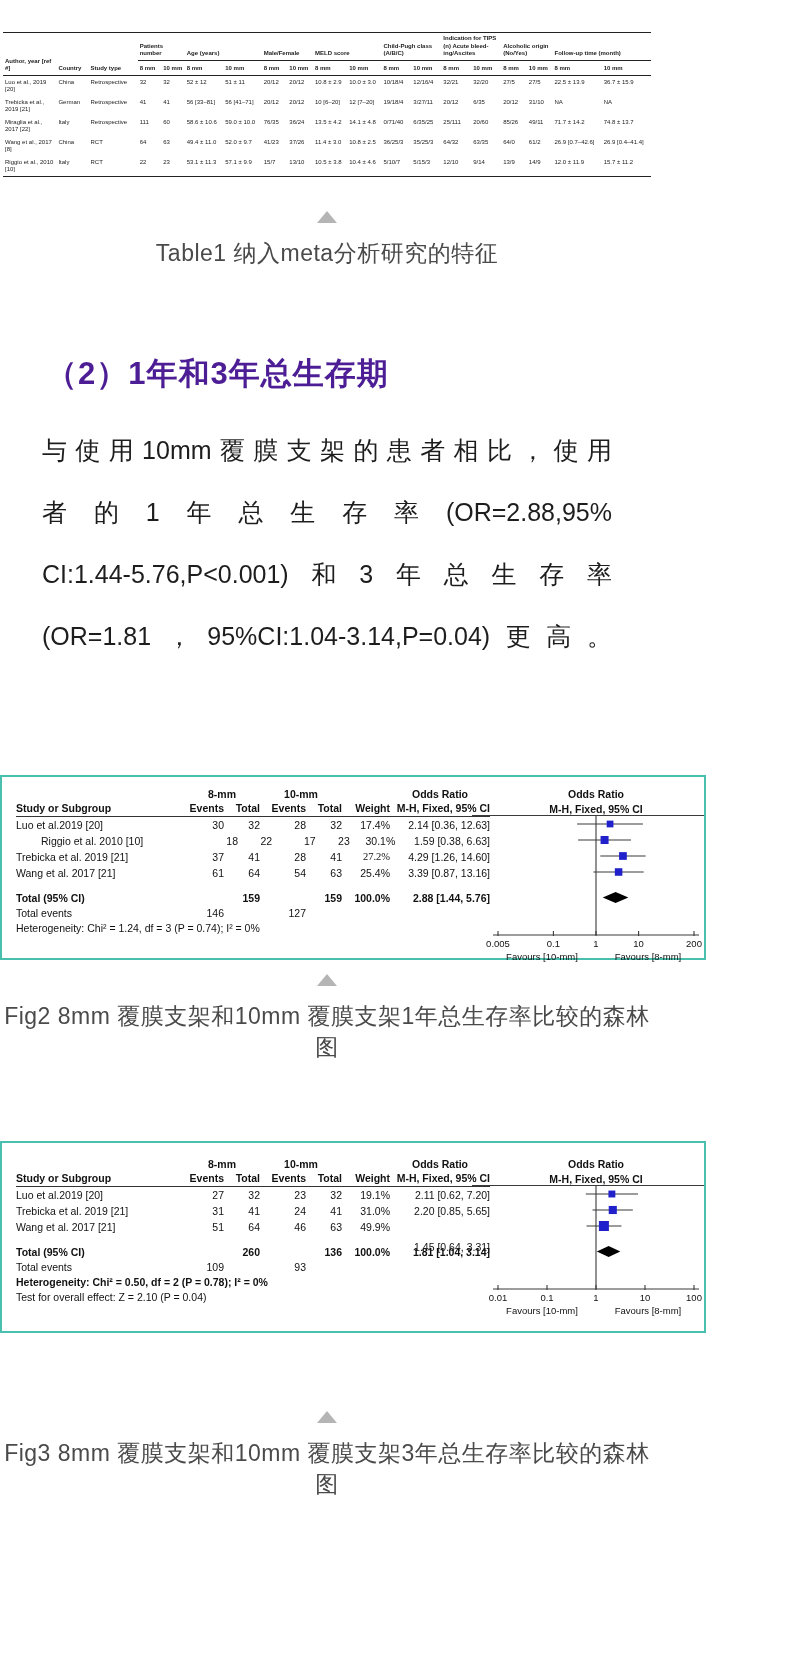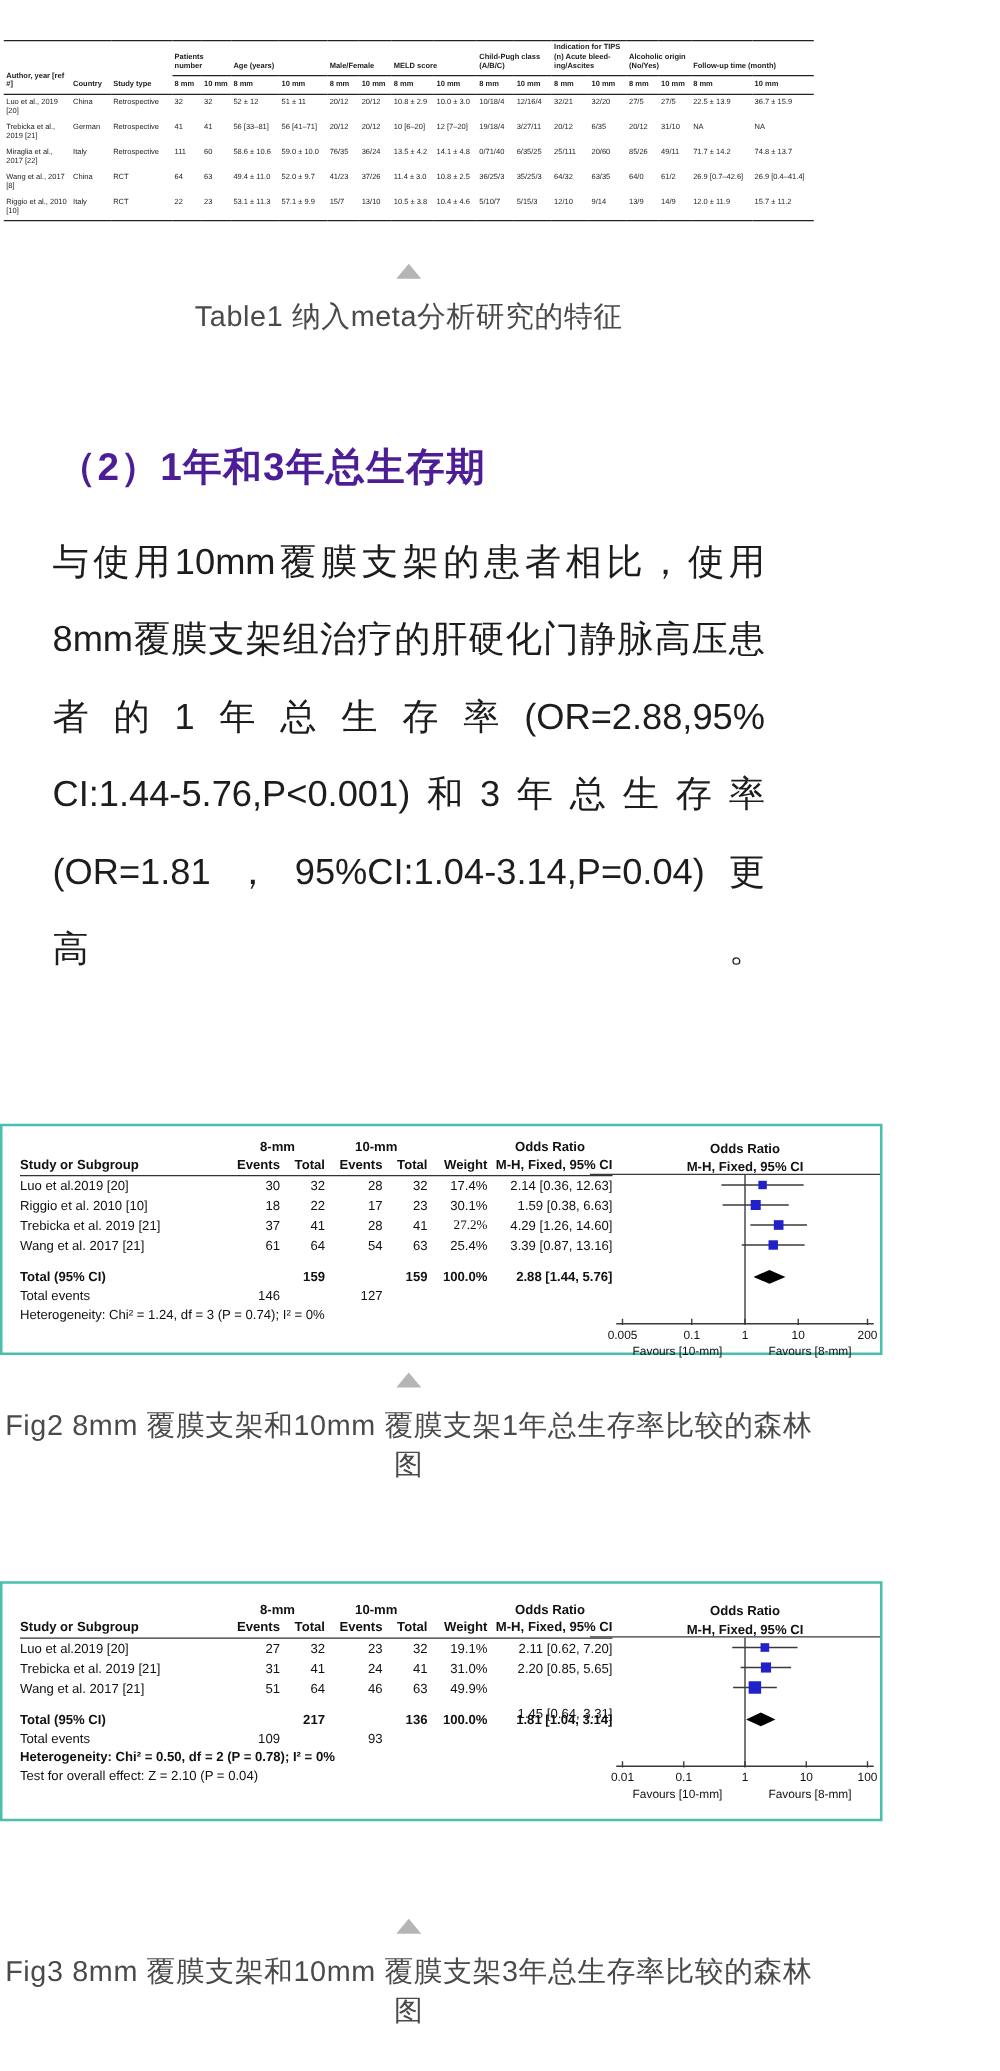--- a/index.html
+++ b/index.html
@@ -37,21 +37,21 @@
     font-size:23px;color:#4a4a4a;letter-spacing:0.5px;
   }
 
   
   .heading{
     margin:84px 0 0 46px;font-size:31px;font-weight:bold;
     letter-spacing:1px;
   }
   .para{margin:24px 42px 0 42px;}
   .pline{
-    font-size:29px;line-height:62px;color:#1d1d1d;
+    font-size:25px;line-height:62px;color:#1d1d1d;
     text-align:justify;text-align-last:justify;
   }
 
   
   .figbox{
     width:706px;box-sizing:border-box;margin:0 auto;
     border:2px solid #49bfae;background:#fff;position:relative;
     padding:10px 0 6px 14px;
   }
   #fig0{margin-top:108px;}
@@ -237,21 +237,20 @@
       </table>
   </div>
 
   <div class="tri"></div>
   <div class="caption">Table1 纳入meta分析研究的特征</div>
 
   <h2 class="heading" style="color: #4c1d95;">（2）1年和3年总生存期</h2>
 
   <div class="para" id="para">
       <div class="pline">与使用10mm覆膜支架的患者相比，使用</div>
-      <div class="pline">8mm覆膜支架组治疗的肝硬化门静脉高压患</div>
       <div class="pline">者的1年总生存率(OR=2.88,95%</div>
       <div class="pline">CI:1.44-5.76,P&lt;0.001)和3年总生存率</div>
       <div class="pline">(OR=1.81，95%CI:1.04-3.14,P=0.04)更高。</div>
     </div>
 
   <div class="figbox" id="fig0">
       <div class="ftable">
         <div class="frow" style="height: 14px; line-height: 14px;">
           <span class="fcell" style="width: 168px;"></span>
           <span class="fcell ctr b" style="width: 76px;">8-mm</span>
@@ -270,21 +269,21 @@
         </div>
         <div class="frow" style="height: 16px; line-height: 16px;">
           <span class="fcell" style="width: 168px;">Luo et al.2019 [20]</span>
           <span class="fcell r" style="width: 40px;">30</span>
           <span class="fcell r" style="width: 36px;">32</span>
           <span class="fcell r" style="width: 46px;">28</span>
           <span class="fcell r" style="width: 36px;">32</span>
           <span class="fcell r" style="width: 48px;">17.4%</span>
           <span class="fcell r" style="width: 100px;">2.14 [0.36, 12.63]</span>
         </div>
-        <div class="frow" style="height: 16px; line-height: 16px;">
+        <div class="frow" style="height: 16px; line-height: 16px; margin-left: 25px;">
           <span class="fcell" style="width: 168px;">Riggio et al. 2010 [10]</span>
           <span class="fcell r" style="width: 40px;">18</span>
           <span class="fcell r" style="width: 36px;">22</span>
           <span class="fcell r" style="width: 46px;">17</span>
           <span class="fcell r" style="width: 36px;">23</span>
           <span class="fcell r" style="width: 48px;">30.1%</span>
           <span class="fcell r" style="width: 100px;">1.59 [0.38, 6.63]</span>
         </div>
         <div class="frow" style="height: 16px; line-height: 16px;">
           <span class="fcell" style="width: 168px;">Trebicka et al. 2019 [21]</span>
@@ -399,21 +398,21 @@
           <span class="fcell r" style="width: 36px;">64</span>
           <span class="fcell r" style="width: 46px;">46</span>
           <span class="fcell r" style="width: 36px;">63</span>
           <span class="fcell r" style="width: 48px;">49.9%</span>
           <span class="fcell r" style="width: 100px; margin-top: 20px;">1.45 [0.64, 3.31]</span>
         </div>
         <div style="height: 10px;"></div>
         <div class="frow" style="height: 15px; line-height: 15px;">
           <span class="fcell b" style="width: 168px;">Total (95% CI)</span>
           <span class="fcell" style="width: 40px;"></span>
-          <span class="fcell r b" style="width: 36px;">217</span>
+          <span class="fcell r b" style="width: 36px;">260</span>
           <span class="fcell" style="width: 46px;"></span>
           <span class="fcell r b" style="width: 36px;">136</span>
           <span class="fcell r b" style="width: 48px;">100.0%</span>
           <span class="fcell r b" style="width: 100px;">1.81 [1.04, 3.14]</span>
         </div>
         <div class="frow" style="height: 15px; line-height: 15px;">
           <span class="fcell" style="width: 168px;">Total events</span>
           <span class="fcell r" style="width: 40px;">109</span>
           <span class="fcell" style="width: 36px;"></span>
           <span class="fcell r" style="width: 46px;">93</span>

